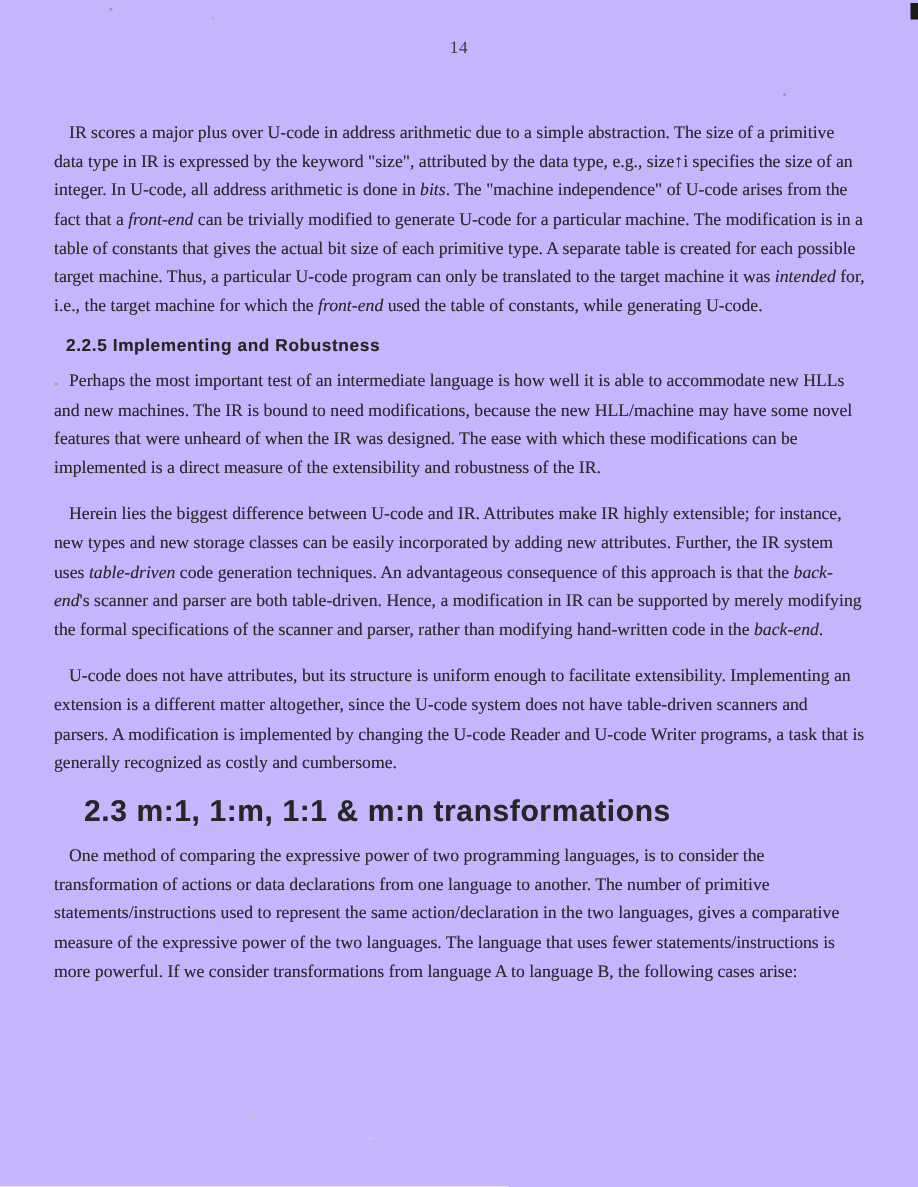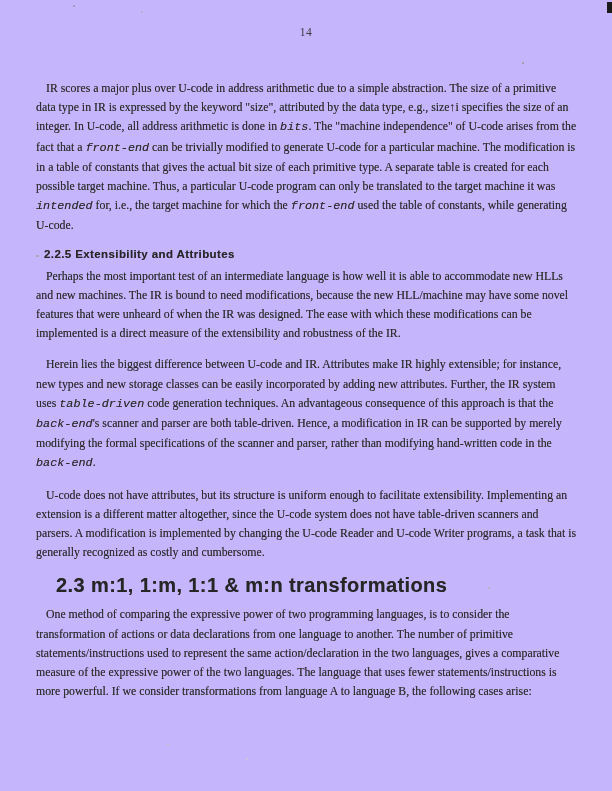--- a/index.html
+++ b/index.html
@@ -26,21 +26,21 @@
   }
   .para {
     margin:0 0 12px 0;
     text-indent:10px;
     font-size:11.8px;
     line-height:19.2px;
     color:#2b2b2b;
     text-align:left;
     text-shadow:0 0 0.3px rgba(50,50,50,0.55);
   }
-  .para em { font-style:italic;font-family:Liberation Mono, monospace; }
+  .para em { font-style:italic; }
   .h-sub {
     margin:4px 0 7px 8px;
     font-family:"Liberation Sans", sans-serif;
     font-weight:700;
     font-size:11.5px;
     letter-spacing:0.4px;
     color:#262626;
     text-shadow:0 0 0.3px rgba(50,50,50,0.5);
   }
   .h-main {
@@ -80,20 +80,20 @@
   <div class="speck s1"></div>
   <div class="speck s2"></div>
   <div class="speck s3"></div>
   <div class="speck s4"></div>
   <div class="speck s5"></div>
   <div class="speck s6"></div>
   <div class="speck s7"></div>
   <div class="page-number">14</div>
   <div class="content" id="content">
       <p class="para"><span>IR scores a major plus over U-code in address arithmetic due to a simple abstraction. The size of a primitive data type in IR is expressed by the keyword "size", attributed by the data type, e.g., size↑i specifies the size of an integer. In U-code, all address arithmetic is done in </span><em>bits</em><span>. The "machine independence" of U-code arises from the fact that a </span><em>front-end</em><span> can be trivially modified to generate U-code for a particular machine. The modification is in a table of constants that gives the actual bit size of each primitive type. A separate table is created for each possible target machine. Thus, a particular U-code program can only be translated to the target machine it was </span><em>intended</em><span> for, i.e., the target machine for which the </span><em>front-end</em><span> used the table of constants, while generating U-code.</span></p>
-      <div class="h-sub">2.2.5 Extensibility and Attributes</div>
+      <div class="h-sub">2.2.5 Implementing and Robustness</div>
       <p class="para"><span>Perhaps the most important test of an intermediate language is how well it is able to accommodate new HLLs and new machines. The IR is bound to need modifications, because the new HLL/machine may have some novel features that were unheard of when the IR was designed. The ease with which these modifications can be implemented is a direct measure of the extensibility and robustness of the IR.</span></p>
       <p class="para"><span>Herein lies the biggest difference between U-code and IR. Attributes make IR highly extensible; for instance, new types and new storage classes can be easily incorporated by adding new attributes. Further, the IR system uses </span><em>table-driven</em><span> code generation techniques. An advantageous consequence of this approach is that the </span><em>back-end</em><span>'s scanner and parser are both table-driven. Hence, a modification in IR can be supported by merely modifying the formal specifications of the scanner and parser, rather than modifying hand-written code in the </span><em>back-end</em><span>.</span></p>
       <p class="para"><span>U-code does not have attributes, but its structure is uniform enough to facilitate extensibility. Implementing an extension is a different matter altogether, since the U-code system does not have table-driven scanners and parsers. A modification is implemented by changing the U-code Reader and U-code Writer programs, a task that is generally recognized as costly and cumbersome.</span></p>
       <div class="h-main">2.3 m:1, 1:m, 1:1 &amp; m:n transformations</div>
       <p class="para"><span>One method of comparing the expressive power of two programming languages, is to consider the transformation of actions or data declarations from one language to another. The number of primitive statements/instructions used to represent the same action/declaration in the two languages, gives a comparative measure of the expressive power of the two languages. The language that uses fewer statements/instructions is more powerful. If we consider transformations from language A to language B, the following cases arise:</span></p>
     </div>
 </div>
 
 </body></html>

